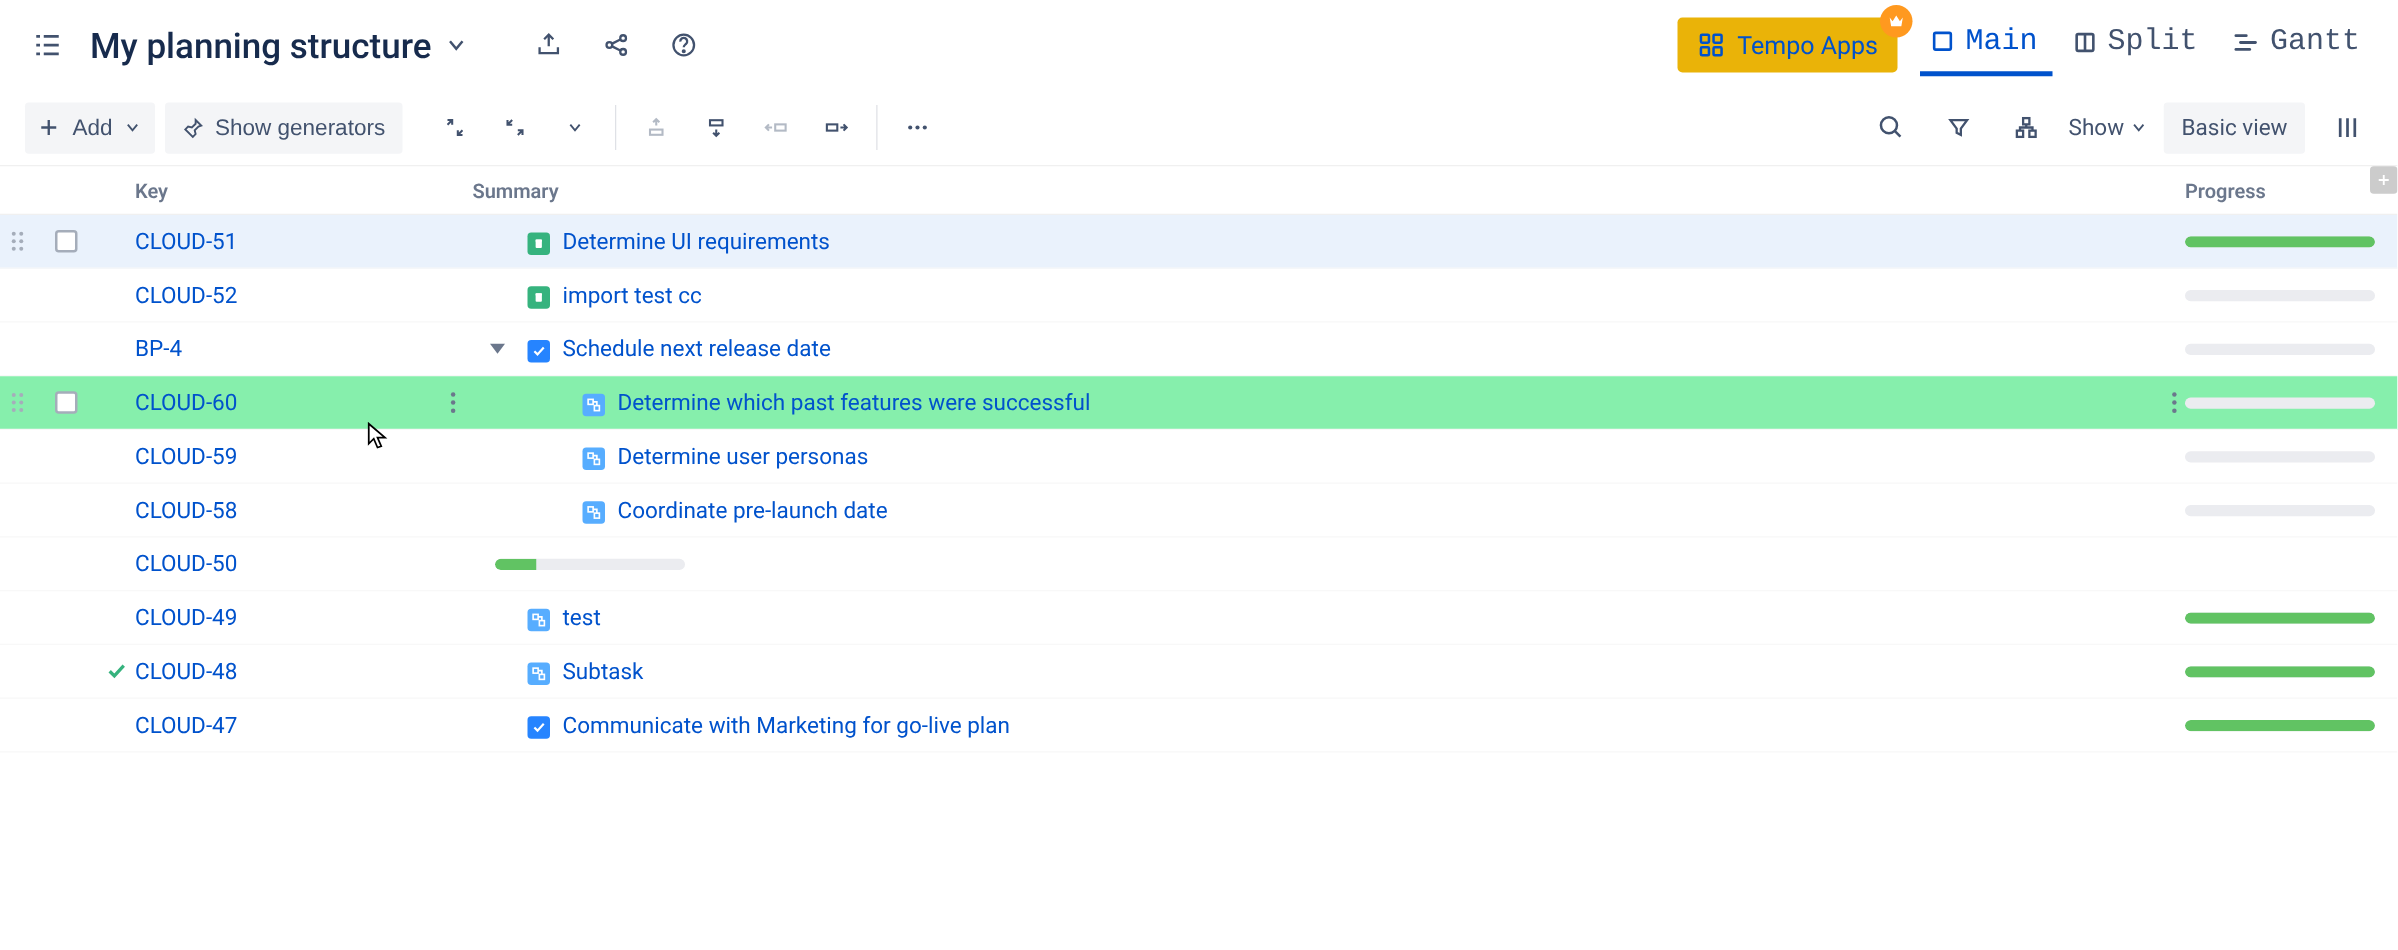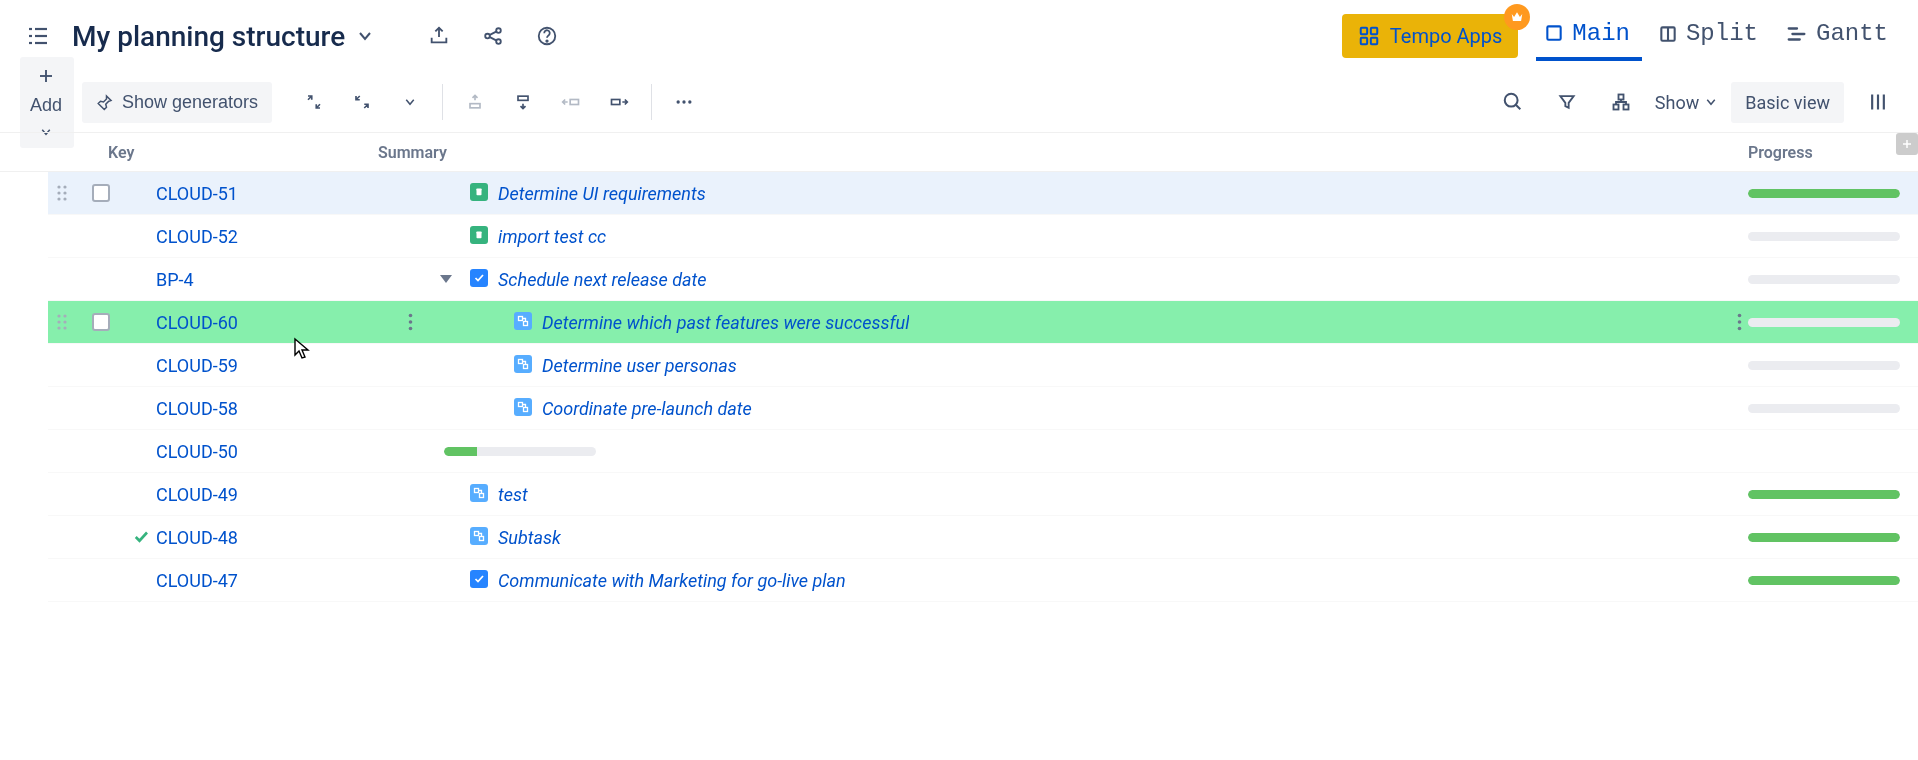--- a/index.html
+++ b/index.html
@@ -51,21 +51,21 @@
   
   .toolbar {
     display:flex; align-items:center; height:60px;
     padding: 0 20px; gap:8px;
   }
   .tb-btn {
     display:flex; align-items:center; gap:8px;
     background:#F4F5F7; color:#42526E; padding: 10px 14px; border-radius:3px;
     font-size:18px; cursor:pointer; border:none;
   }
-  .tb-btn.add { gap:10px; padding:10px 12px 10px 10px;flex-direction:column; }
+  .tb-btn.add { gap:10px; padding:10px 12px 10px 10px; }
   .tb-square {
     display:flex; align-items:center; justify-content:center;
     width:40px; height:40px; background:#F4F5F7; color:#42526E; border-radius:3px;
     cursor:pointer;
   }
   .tb-square.plain { background:transparent; }
   .tb-sep { width:1px; height:36px; background:#DFE1E6; margin:0 4px; }
   .tb-spacer { flex:1; }
   .tb-right { display:flex; align-items:center; gap:14px; }
   .saved-text { font-size:18px; color:#42526E; display:flex; align-items:center; gap:6px; cursor:pointer;}
@@ -89,34 +89,33 @@
     position:absolute; right:0; top:0; width:22px; height:22px;
     background:#ccc; color:#fff; border-radius:3px;
     display:flex; align-items:center; justify-content:center;
     cursor:pointer; font-size:14px;
   }
 
   .row {
     display:flex; align-items:center; height:43px;
     border-bottom:1px solid #F8F8F8;
     position:relative;
-    margin-left:48px;
   }
   .row.selected { background:#EAF2FC; }
   .row.hovered  { background:#86efac; }
 
   .drag-handle {
     width:28px; display:flex; align-items:center; justify-content:center; color:#A5ADBA; cursor:grab;
   }
   .checkbox {
     width:18px; height:18px; border:2px solid #A5ADBA; border-radius:3px; background:#fff; cursor:pointer;
   }
   .key-link { color:#0052CC; font-size:18px; cursor:pointer; }
 
-  .summary-cell { display:flex; align-items:flex-start; gap:10px; padding-left:44px;font-style:italic; }
+  .summary-cell { display:flex; align-items:flex-end; gap:10px; padding-left:44px; }
   .summary-cell.i1 { padding-left:88px; }
   .expander { 
     position:absolute; left: 392px; 
     width:0;height:0; border-left:6px solid transparent; border-right:6px solid transparent;
     border-top:8px solid #6B778C; cursor:pointer;
   }
   .issue-icon {
     width:18px; height:18px; border-radius:3px; flex:0 0 18px;
     display:flex; align-items:center; justify-content:center;
   }

